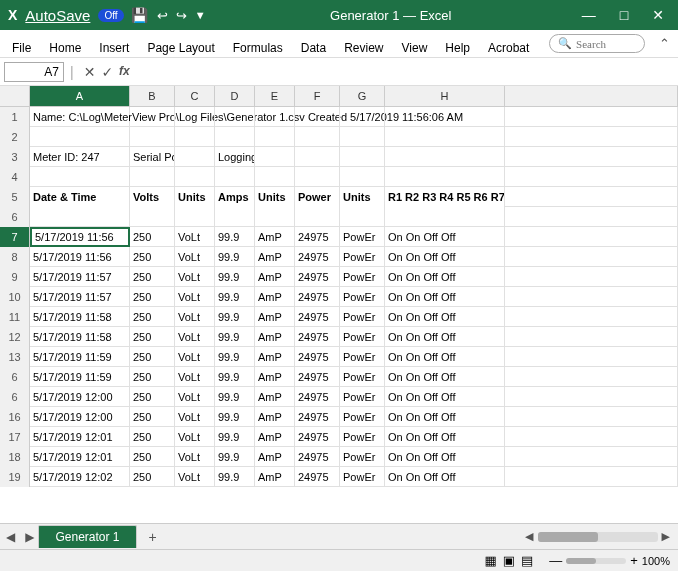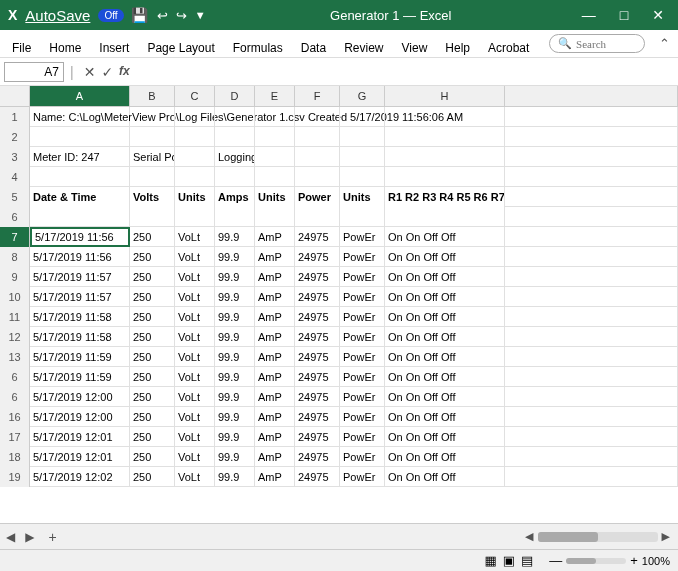--- a/index.html
+++ b/index.html
@@ -499,20 +499,21 @@
         <div class="cell col-h">On  On  Off  Off</div>
         <div class="cell" style="flex: 1 1 0%;"></div>
       </div>
     </div>
 </div>
 
 <div style="position:relative;">
   <div style="display:flex;align-items:center;background:#f0f0f0;border-top:1px solid #ccc;height:26px;">
     <span style="padding:0 6px;font-size:12px;color:#555;">◀</span>
     <span style="padding:0 4px;font-size:12px;color:#555;">▶</span>
+    <div class="sheet-tab">Generator 1</div>
     <div class="sheet-tab-add">+</div>
     <div style="flex:1;"></div>
 
     <div style="display:flex;align-items:center;gap:4px;margin-right:8px;">
       <span style="font-size:11px;color:#555;">◀</span>
       <div style="width:120px;height:10px;background:#ddd;border-radius:3px;">
         <div style="width:60px;height:10px;background:#aaa;border-radius:3px;"></div>
       </div>
       <span style="font-size:11px;color:#555;">▶</span>
     </div>

